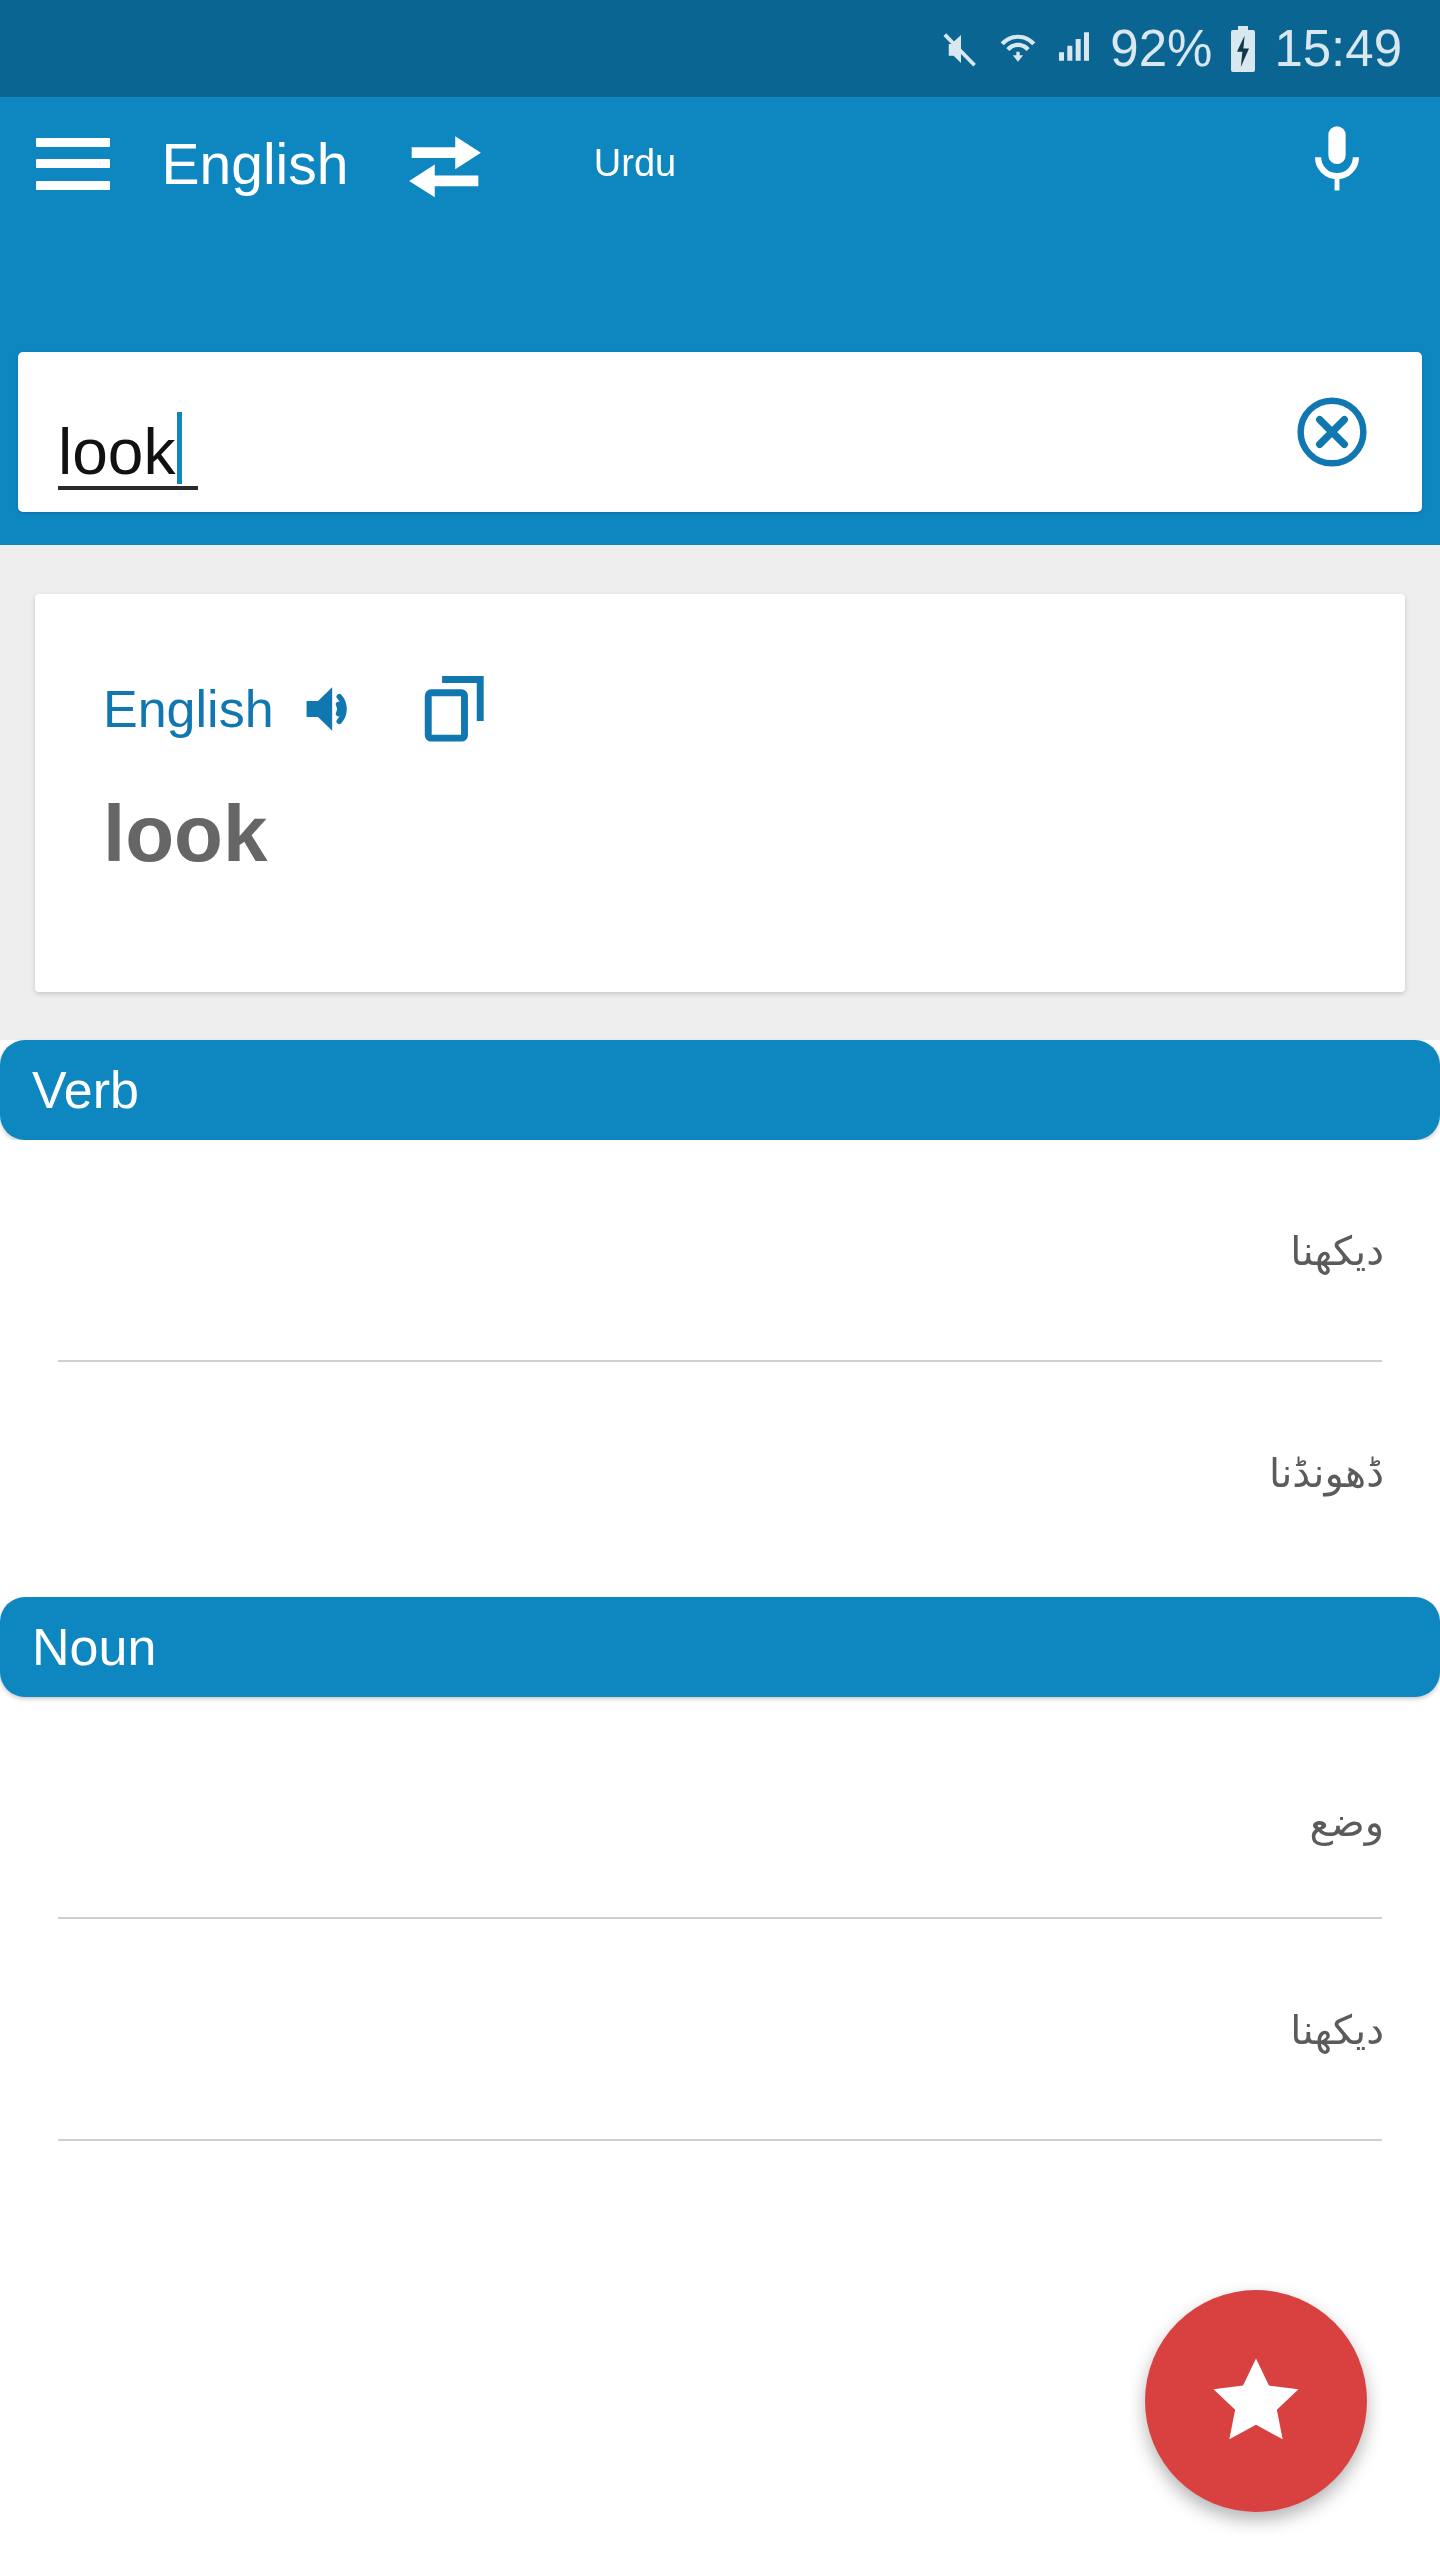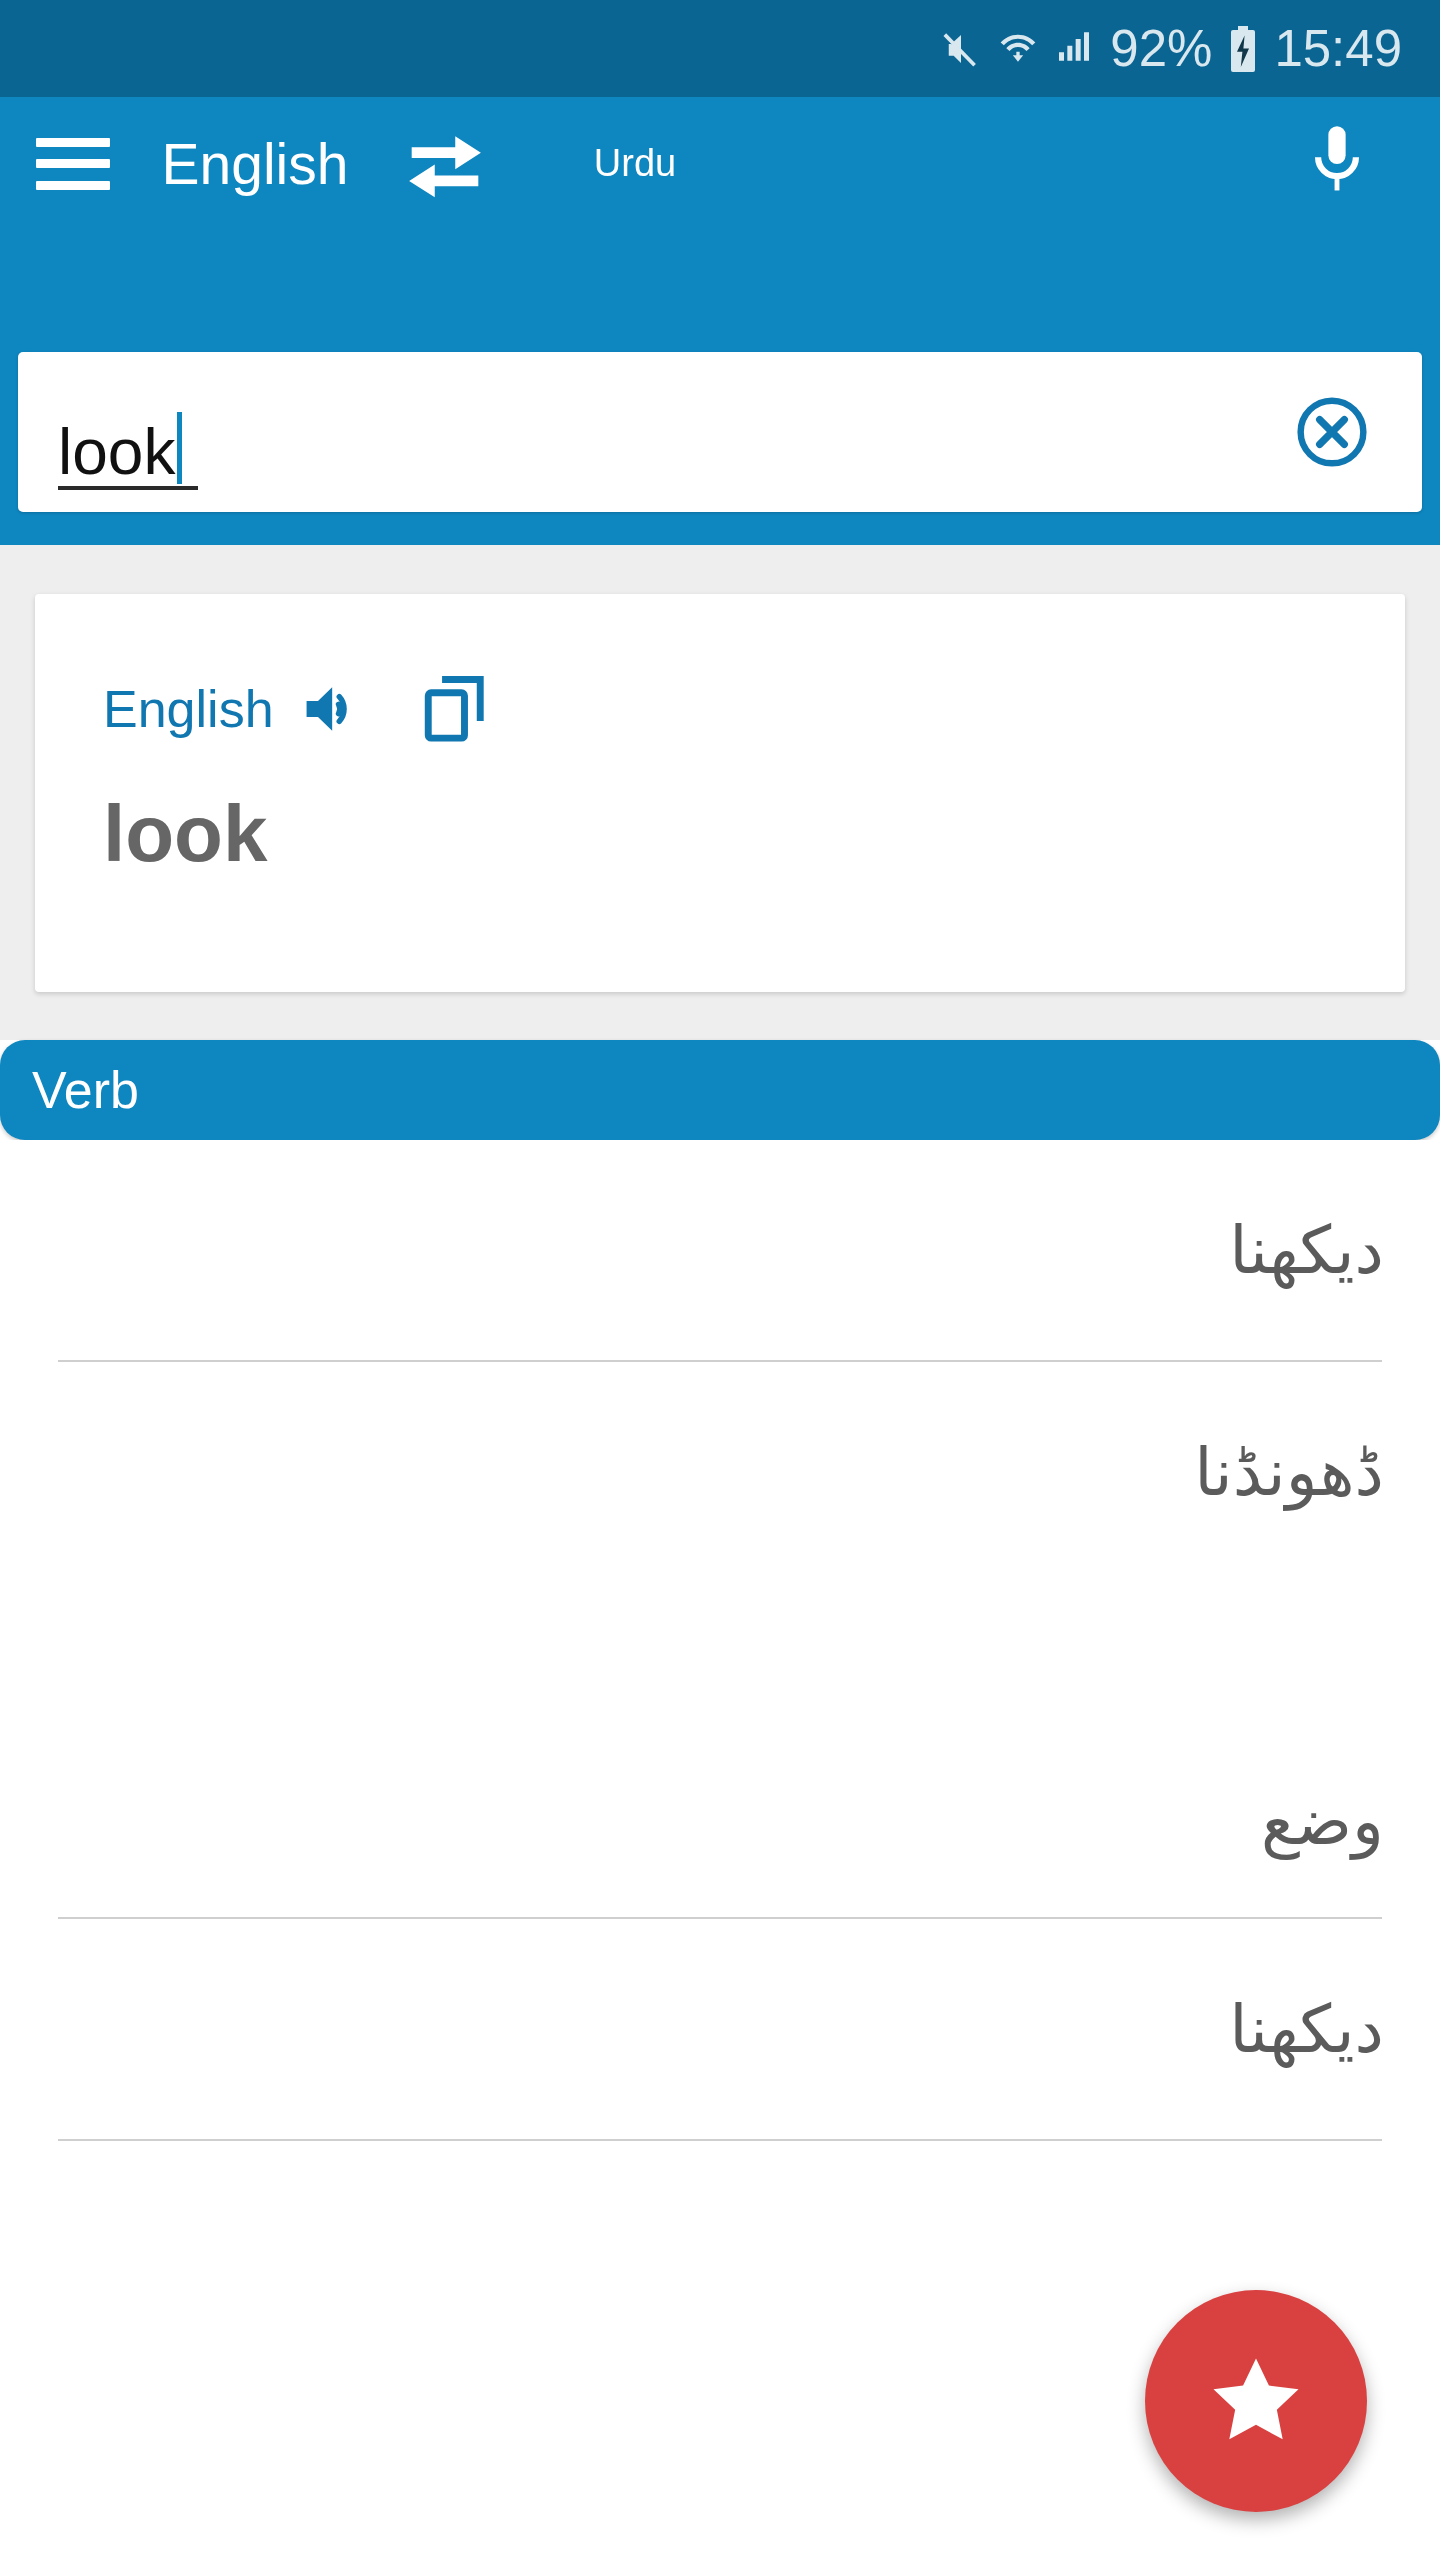--- a/index.html
+++ b/index.html
@@ -132,21 +132,21 @@
     margin-left: 32px; line-height: 1;
   }
 
   
   .trow {
     position: absolute; left: 0; width: 1440px; height: 222px;
     background: #ffffff; cursor: pointer;
     display: flex; align-items: center; justify-content: flex-end;
   }
   .trow-text {
-    color: #5b5b5b; font-size: 66px; font-weight: 400;
+    color: #5b5b5b; font-size: 40px; font-weight: 400;
     padding-right: 56px; direction: rtl; line-height: 1.4;
     font-family: "DejaVu Sans", "Liberation Sans", sans-serif;
   }
   .divider {
     position: absolute; left: 58px; width: 1324px; height: 2px;
     background: #cfcfcf;
   }
 
   
   .fab {
@@ -260,20 +260,23 @@
     <span>Verb</span>
   </div>
   <div class="trow" style="top:1140px;">
     <span class="trow-text">دیکھنا</span>
   </div>
   <div class="divider" style="top:1360px;"></div>
   <div class="trow" style="top:1362px;">
     <span class="trow-text">ڈھونڈنا</span>
   </div>
 
+  <div class="sect-header" style="top:1597px;">
+    <span>Noun</span>
+  </div>
   <div class="trow" style="top:1711px;">
     <span class="trow-text">وضع</span>
   </div>
   <div class="divider" style="top:1917px;"></div>
   <div class="trow" style="top:1919px;">
     <span class="trow-text">دیکھنا</span>
   </div>
   <div class="divider" style="top:2139px;"></div>
 
   <div class="fab">

